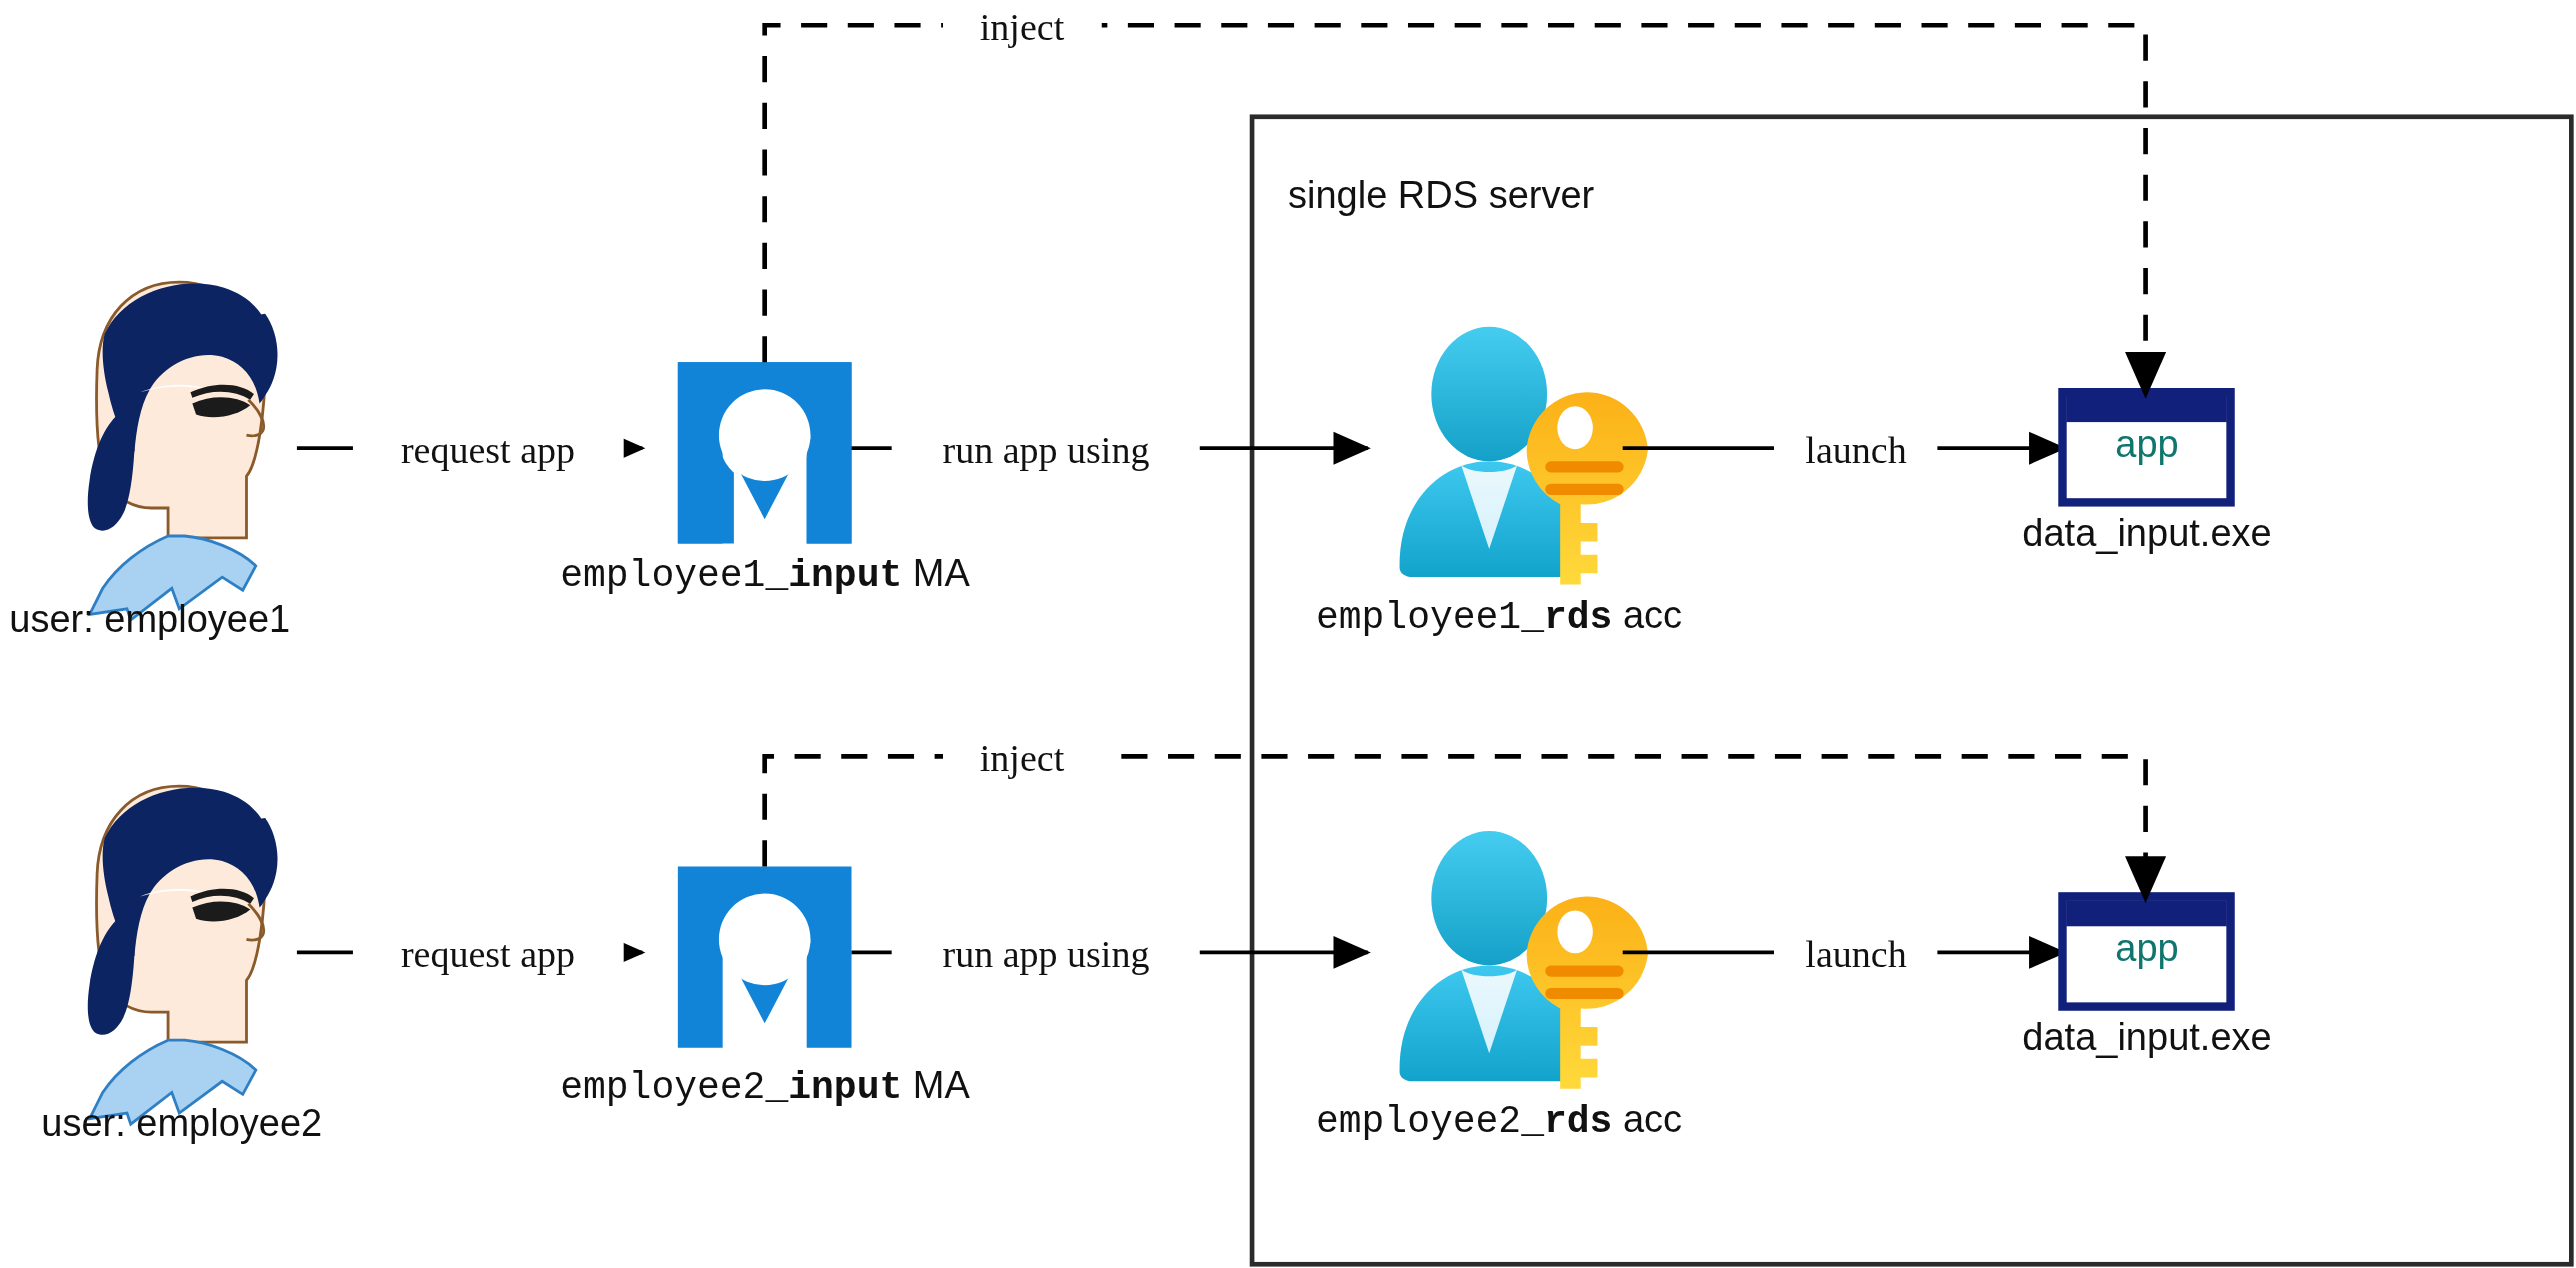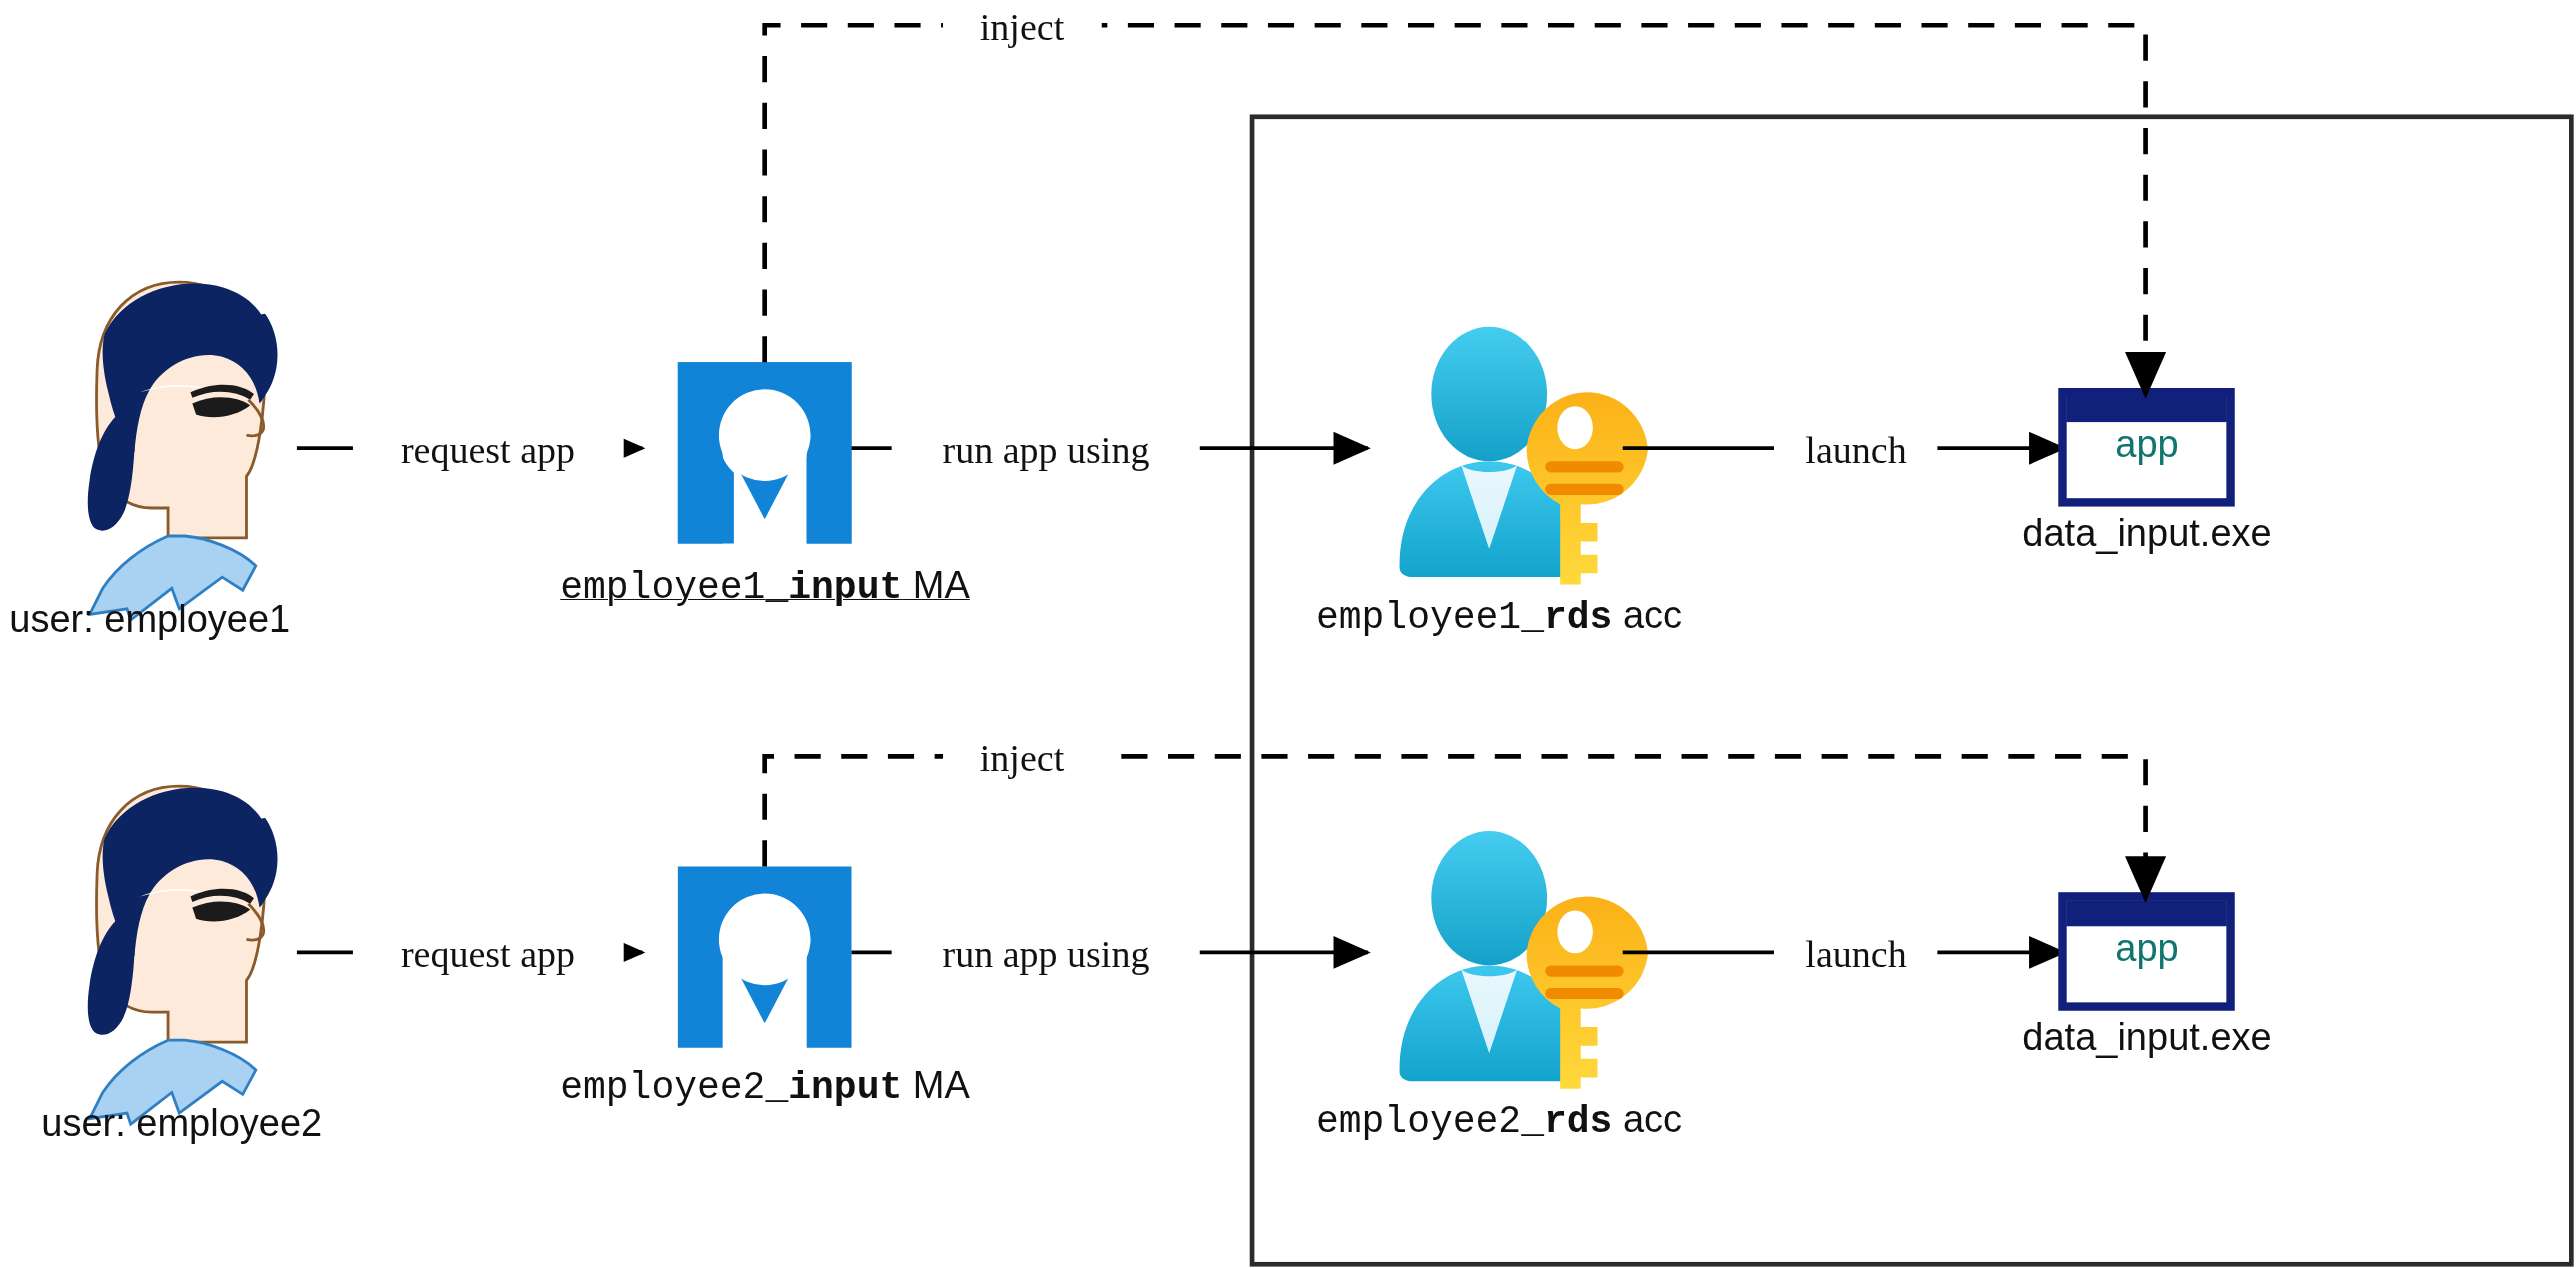--- a/index.html
+++ b/index.html
@@ -159,26 +159,27 @@
 
     <g>
       <rect x="2209" y="960" width="180" height="118" fill="#fff" stroke="#11207a" stroke-width="9"></rect>
       <rect x="2213" y="964" width="172" height="28" fill="#11207a"></rect>
     </g>
 
     <path d="M819,928 L819,810 L2298,810 L2298,963" fill="none" stroke="#000" stroke-width="5" stroke-dasharray="28,22" marker-end="url(#ah)"></path>
     <rect x="1010" y="789" width="170" height="42" fill="#fff"></rect>
   </svg>
 
+  <div class="lbl grp-title" style="left:1288px;top:174px;">single RDS server</div>
 
   <div class="lbl node-lbl" style="left:9.3px;top:598px;">user: employee1</div>
 
   <div class="lbl edge-lbl ctr" style="left:488px;top:428px;">request app</div>
 
-  <div class="lbl ctr" style="left:765px;top:564px;text-decoration:underline;">
+  <div class="lbl ctr" style="left:765px;top:552px;">
     <span class="mono">employee1</span><span class="mono-b">_input</span><span class="node-lbl"> MA</span>
   </div>
 
   <div class="lbl edge-lbl ctr" style="left:1046px;top:428px;">run app using</div>
 
   <div class="lbl ctr" style="left:1499px;top:594px;">
     <span class="mono">employee1</span><span class="mono-b">_rds</span><span class="node-lbl"> acc</span>
   </div>
 
   <div class="lbl edge-lbl ctr" style="left:1856px;top:428px;">launch</div>

